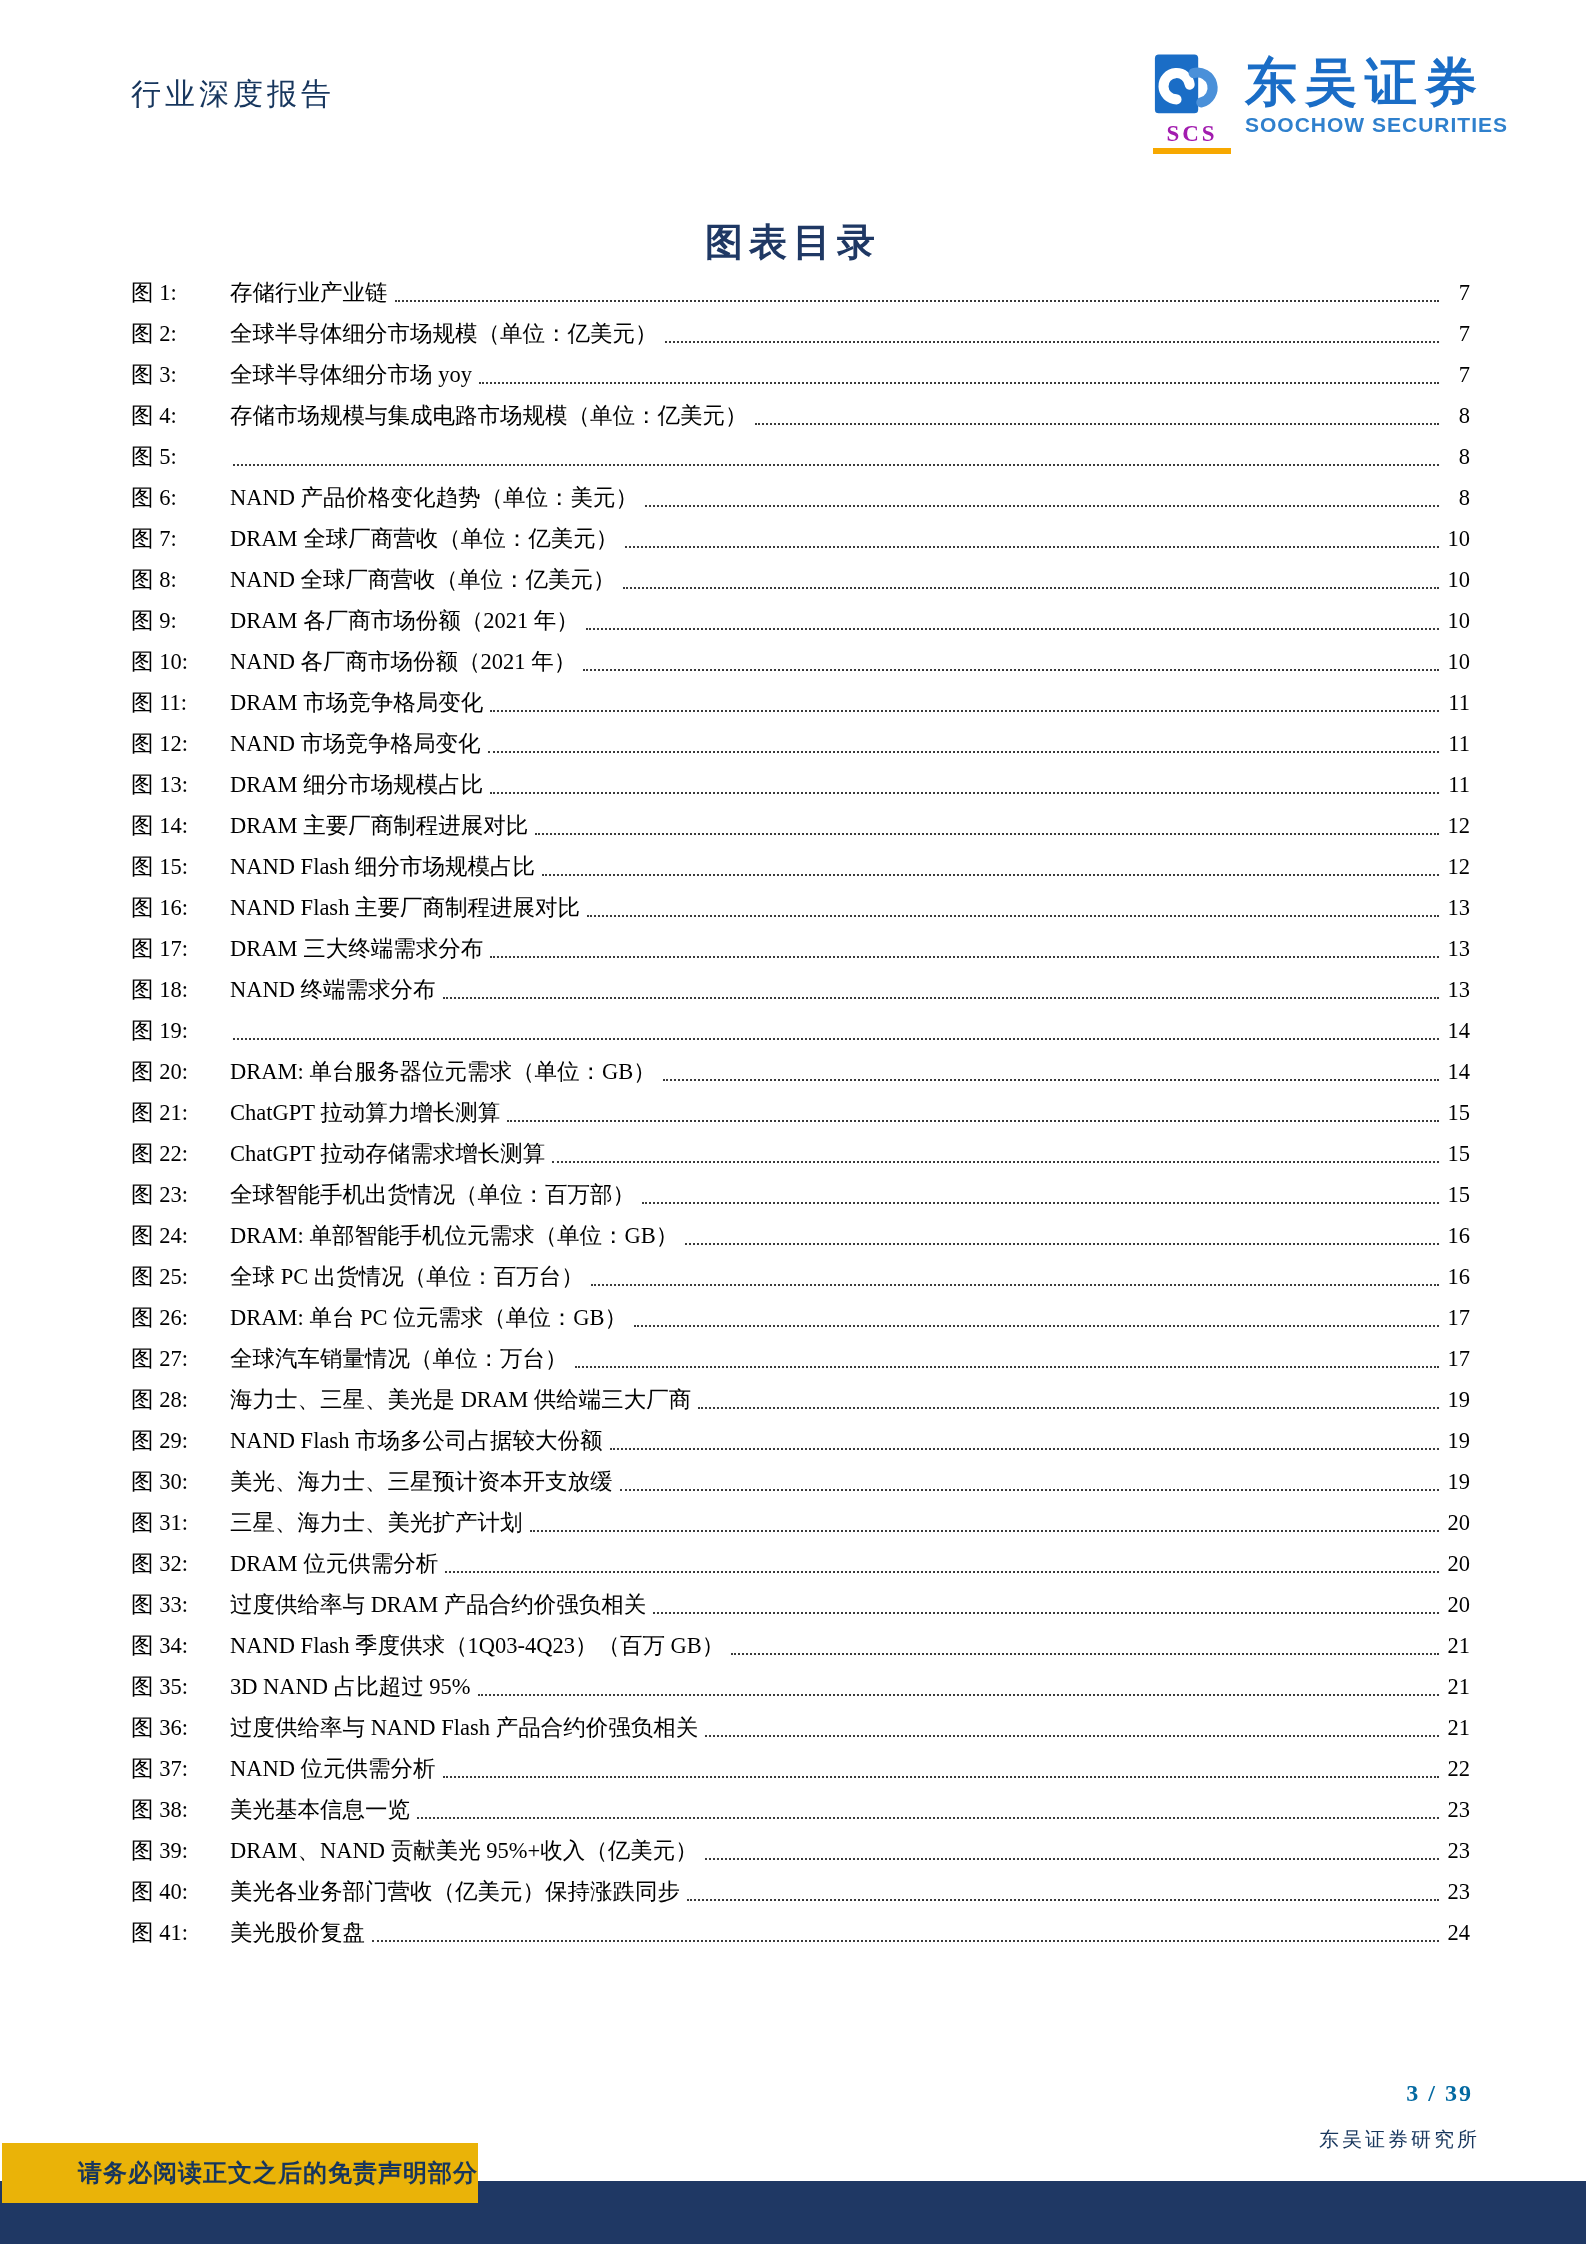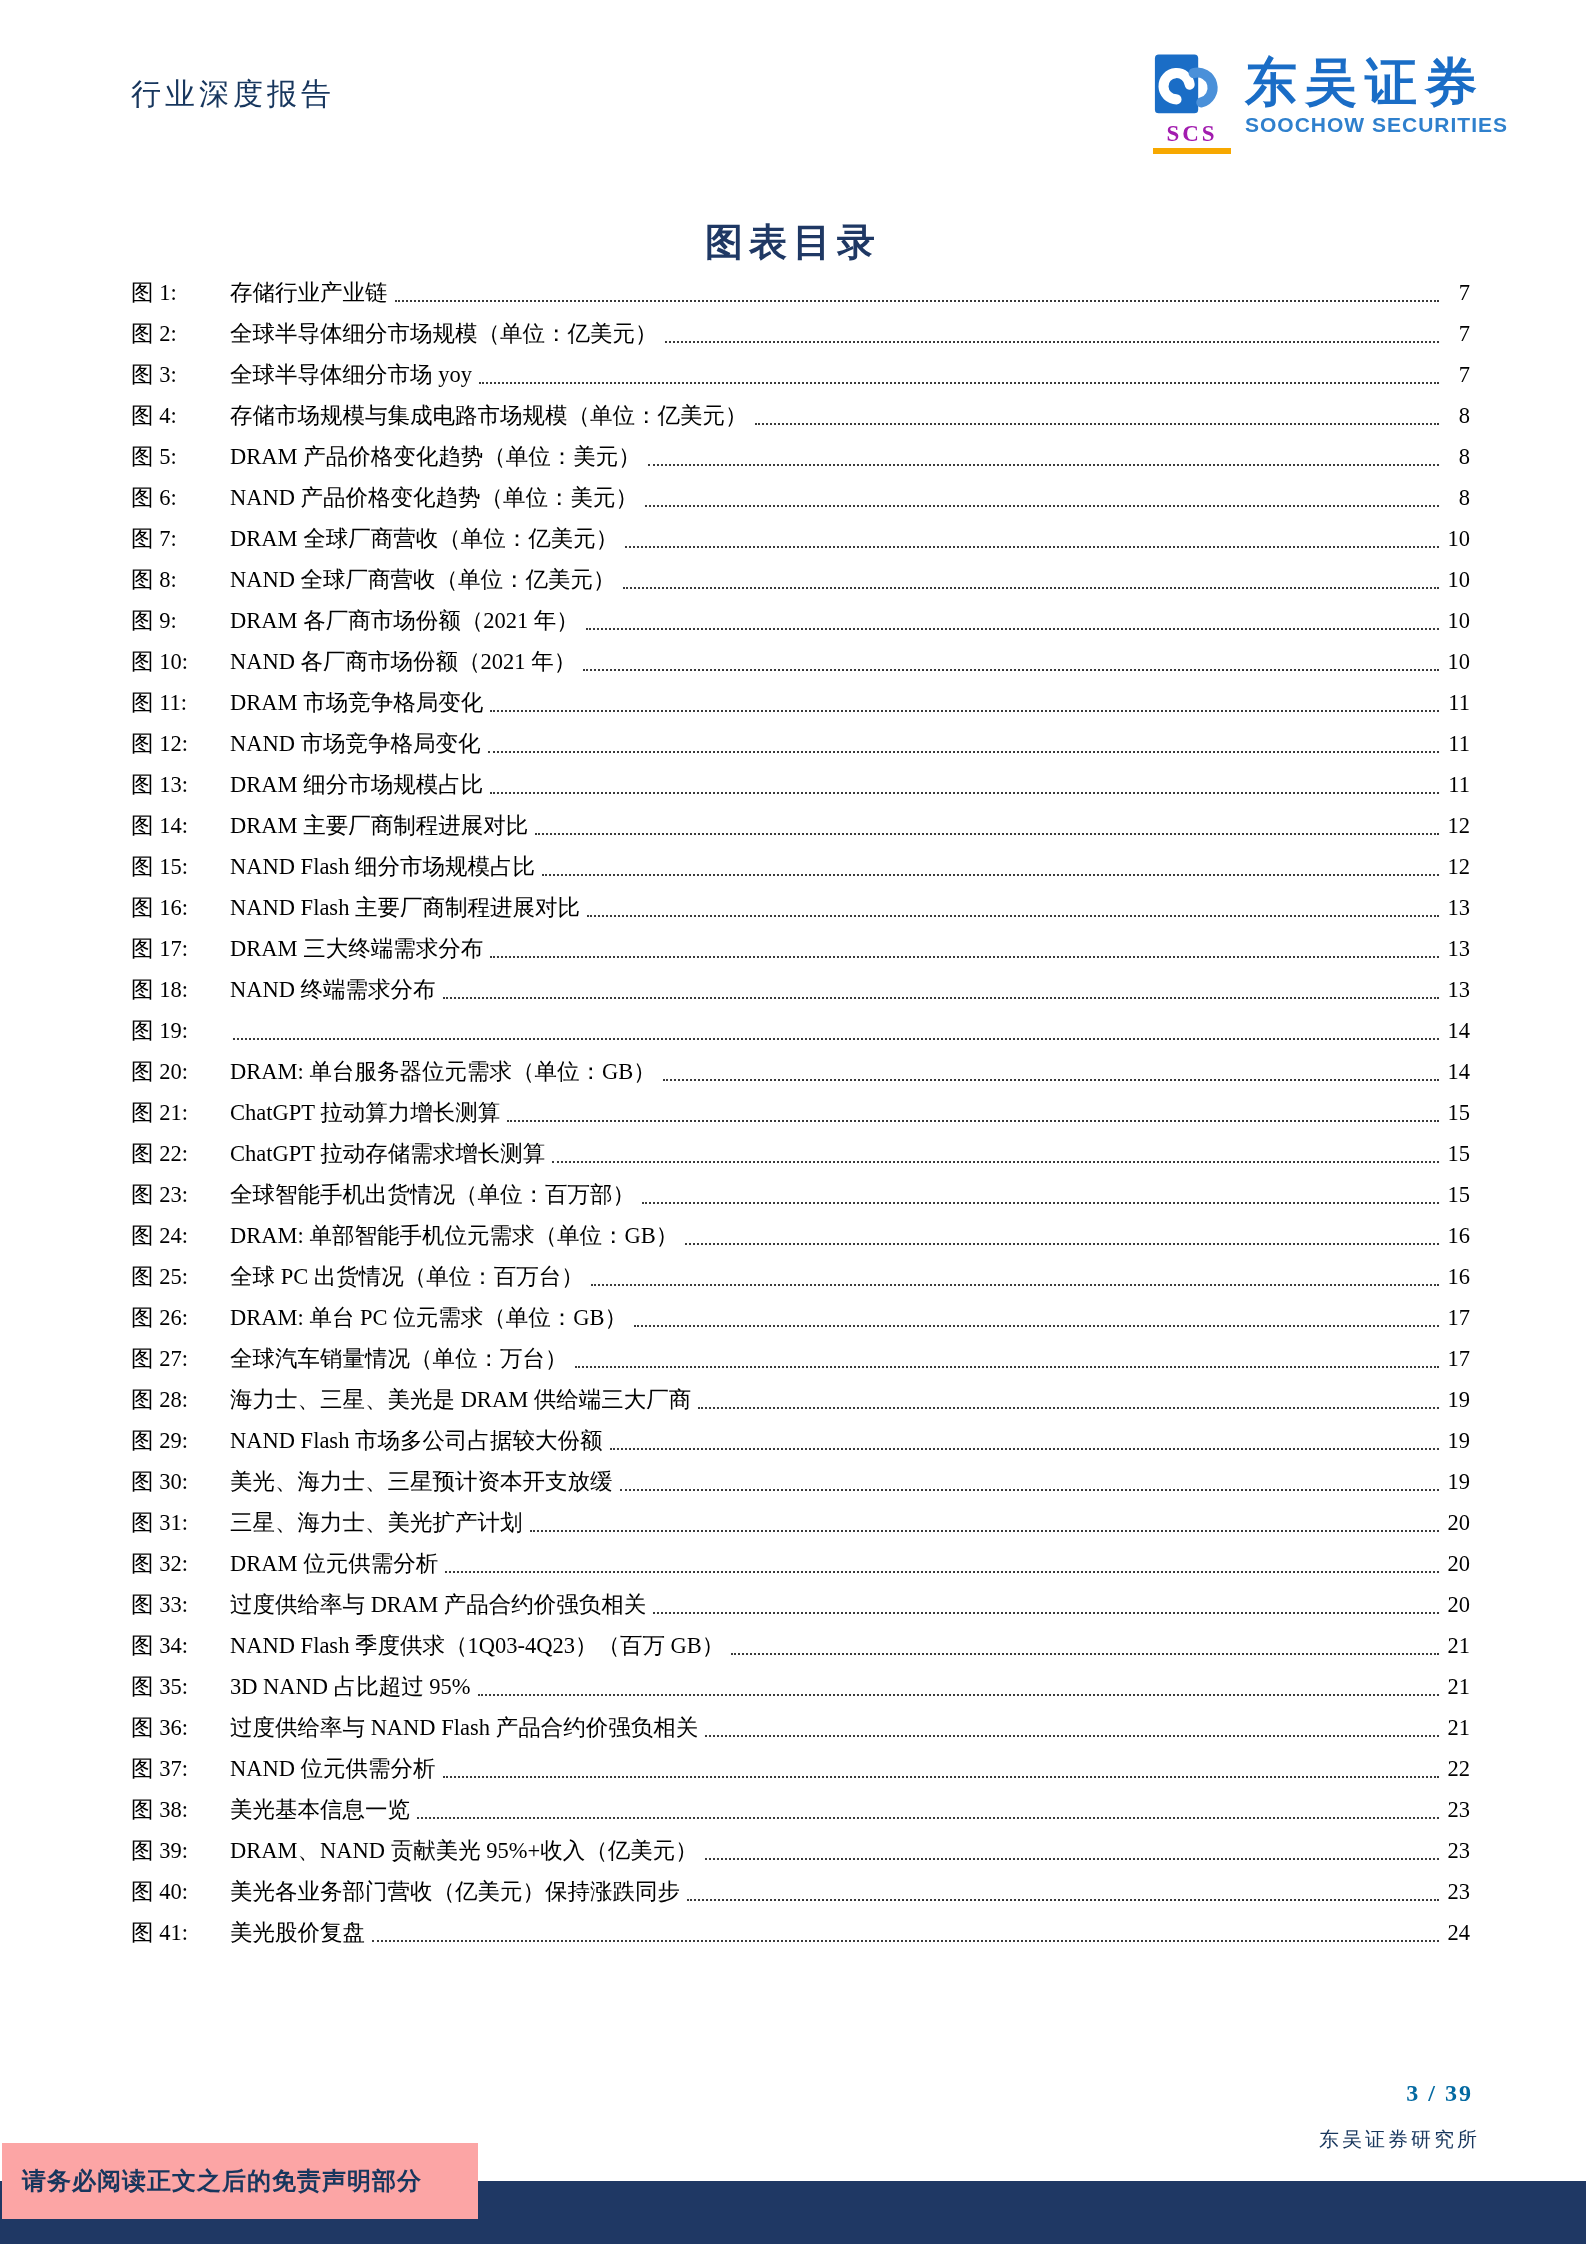--- a/index.html
+++ b/index.html
@@ -127,25 +127,26 @@
     top: 2181px;
     width: 100%;
     height: 63px;
     background: #1f3864;
   }
   .disclaimer-box {
     position: absolute;
     left: 2px;
     top: 2143px;
     width: 476px;
-    height: 76px;
-    background: #fca5a5;
+    height: 60px;
+    background: #eab308;
     display: flex;
     align-items: center;
     padding-left: 20px;
+    justify-content: flex-end;
   }
   .disclaimer-box span {
     font-size: 24px;
     font-weight: bold;
     color: #17365d;
     letter-spacing: 1px;
   }
 </style>
 </head>
 <body>
@@ -198,21 +199,20 @@
 
     <div class="toc-row">
       <span class="lbl">图 4:</span>
       <span class="ttl">存储市场规模与集成电路市场规模（单位：亿美元）</span>
       <span class="leader"></span>
       <span class="pg">8</span>
     </div>
 
     <div class="toc-row">
       <span class="lbl">图 5:</span>
-      <span class="ttl">DRAM 产品价格变化趋势（单位：美元）</span>
       <span class="leader"></span>
       <span class="pg">8</span>
     </div>
 
     <div class="toc-row">
       <span class="lbl">图 6:</span>
       <span class="ttl">NAND 产品价格变化趋势（单位：美元）</span>
       <span class="leader"></span>
       <span class="pg">8</span>
     </div>

